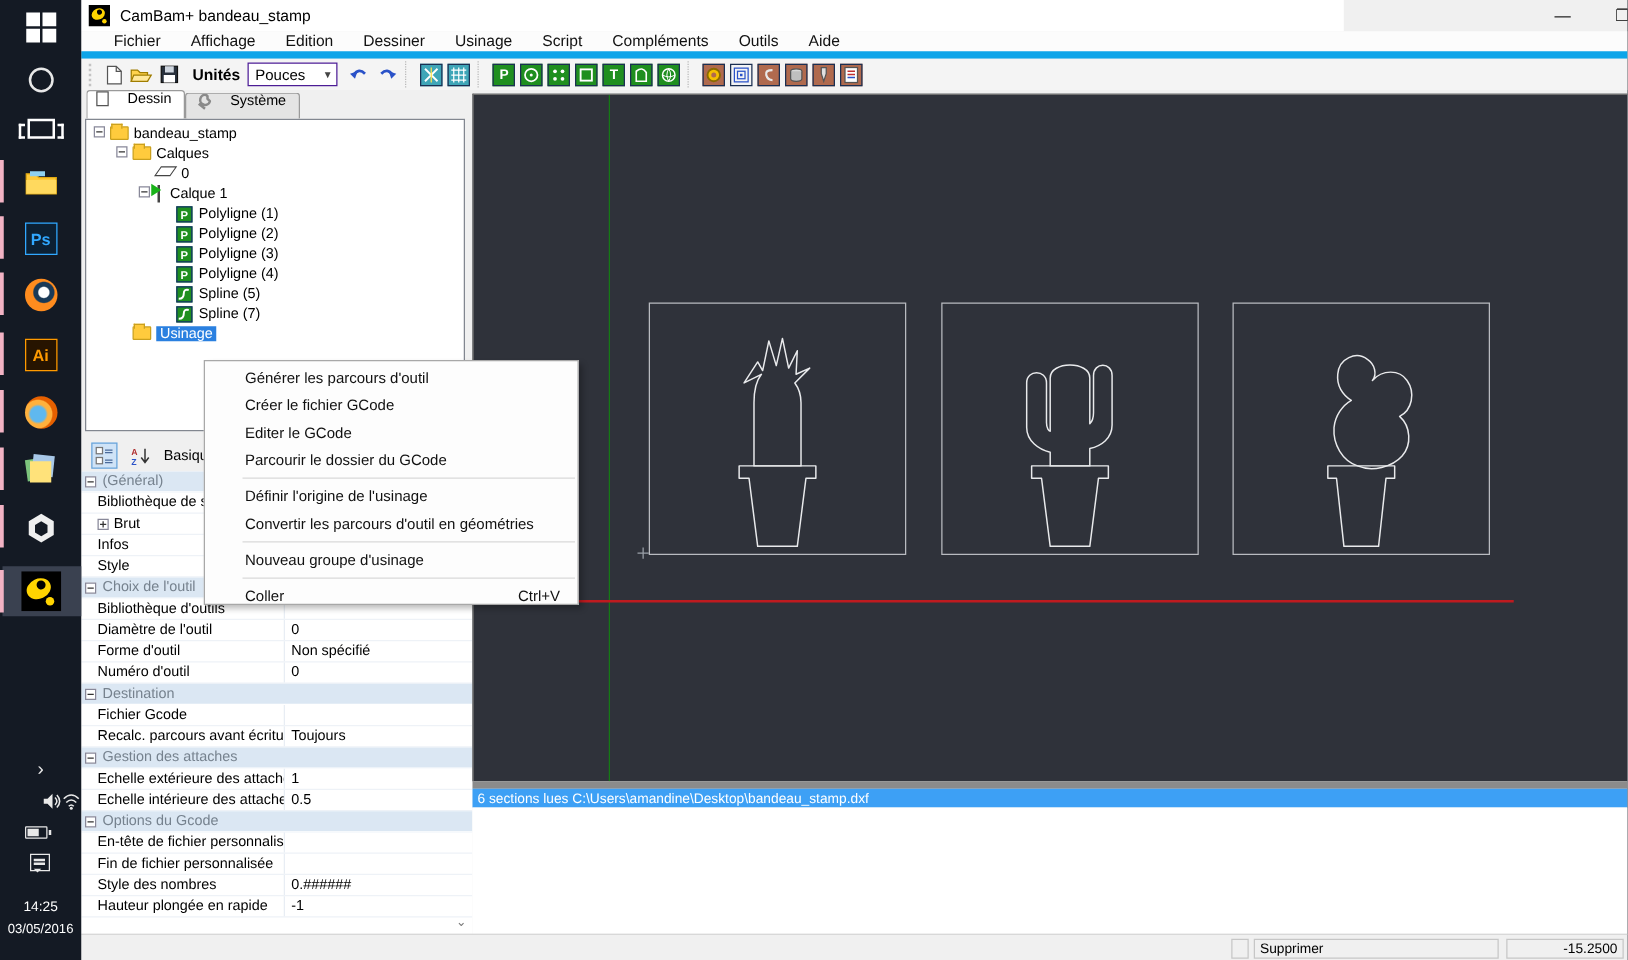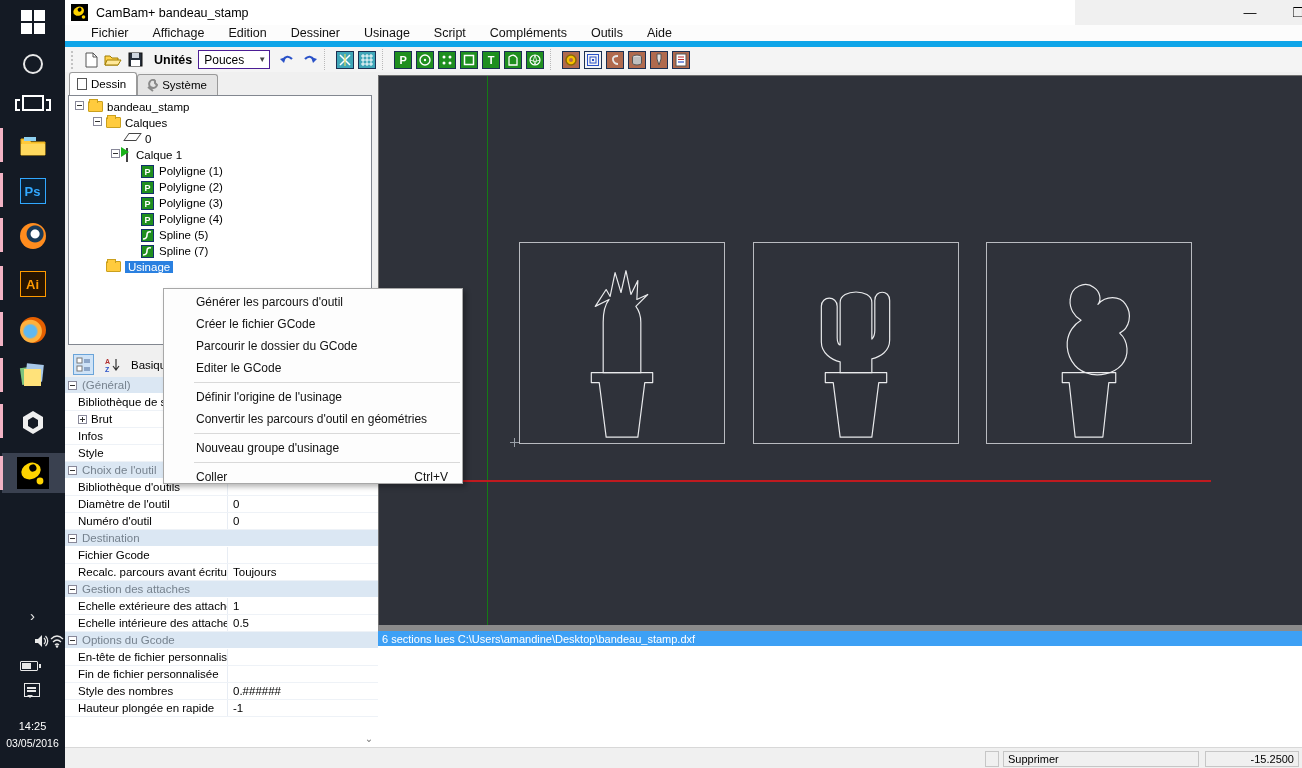--- a/index.html
+++ b/index.html
@@ -53,21 +53,21 @@
   #units-label { font-weight:bold; font-size:12.5px; margin:0 6px 0 8px; }
   #units-combo { width:72px; height:19px; background:#fff; border:1px solid #4c1d95; display:flex; align-items:center; justify-content:space-between; padding:0 3px 0 5px; font-size:12px; cursor:pointer; }
   #units-combo .arrow { font-size:8px; color:#444; }
   .icon-sq { width:18px; height:18px; border:1px solid #1b2f52; display:flex; align-items:center; justify-content:center; color:#fff; font-weight:bold; font-size:11px; }
   .teal { background:#3fa6b8; }
   .green { background:#1f8f1f; }
   .brown { background:#b06a4e; }
 
   
   #tabstrip { left:65px; top:72px; width:313px; height:23px; background:#f0f0f0; display:flex; align-items:flex-end; padding-left:4px; }
-  .tab { height:21px; display:flex; align-items:center; gap:4px; padding:0 10px 0 7px; border:1px solid #9a9a9a; border-bottom:none; border-radius:3px 3px 0 0; background:#e4e4e4; font-size:11.5px; cursor:pointer; }
+  .tab { height:21px; display:flex; align-items:flex-start; gap:15px; padding:0 10px 0 7px; border:1px solid #9a9a9a; border-bottom:none; border-radius:3px 3px 0 0; background:#e4e4e4; font-size:11.5px; cursor:pointer; }
   .tab.active { background:#fff; height:23px; }
   .page-ic { width:10px; height:12px; background:#fff; border:1px solid #555; position:relative; }
   .wrench { color:#8a8a8a; font-size:12px; }
 
   
   #treebox { left:68px; top:95px; width:304px; height:250px; background:#fff; border:1px solid #828790; overflow:hidden; }
   .trow { height:16px; display:flex; align-items:flex-start; font-size:11.5px; color:#000; cursor:pointer; white-space:nowrap; }
   .expander { width:9px; height:9px; border:1px solid #889; background:#fff; position:relative; margin-right:4px; flex:0 0 auto; }
   .expander:before { content:""; position:absolute; left:1px; top:3px; width:5px; height:1px; background:#333; }
   .folder { width:15px; height:11px; background:#ffcb3d; border:1px solid #caa01e; border-radius:1px; position:relative; margin-right:4px; flex:0 0 auto; }
@@ -519,20 +519,24 @@
     </div>
   <div class="prow">
       <span class="nm">Bibliothèque d'outils</span>
       <span class="val"></span>
     </div>
   <div class="prow">
       <span class="nm">Diamètre de l'outil</span>
       <span class="val">0</span>
     </div>
   <div class="prow">
+      <span class="nm">Forme d'outil</span>
+      <span class="val">Non spécifié</span>
+    </div>
+  <div class="prow">
       <span class="nm">Numéro d'outil</span>
       <span class="val">0</span>
     </div>
 
   <div class="pcat">
       <span class="expander"></span>
       <span>Destination</span>
     </div>
   <div class="prow">
       <span class="nm">Fichier Gcode</span>
@@ -625,24 +629,24 @@
 </div>
 
 <div id="ctxmenu" class="abs">
   <div class="cm-item">
       <span>Générer les parcours d'outil</span>
     </div>
   <div class="cm-item">
       <span>Créer le fichier GCode</span>
     </div>
   <div class="cm-item">
+      <span>Editer le GCode</span>
+    </div>
+  <div class="cm-item">
       <span>Parcourir le dossier du GCode</span>
-    </div>
-  <div class="cm-item">
-      <span>Editer le GCode</span>
     </div>
   <div class="cm-sep"></div>
   <div class="cm-item">
       <span>Définir l'origine de l'usinage</span>
     </div>
   <div class="cm-item">
       <span>Convertir les parcours d'outil en géométries</span>
     </div>
   <div class="cm-sep"></div>
   <div class="cm-item">

